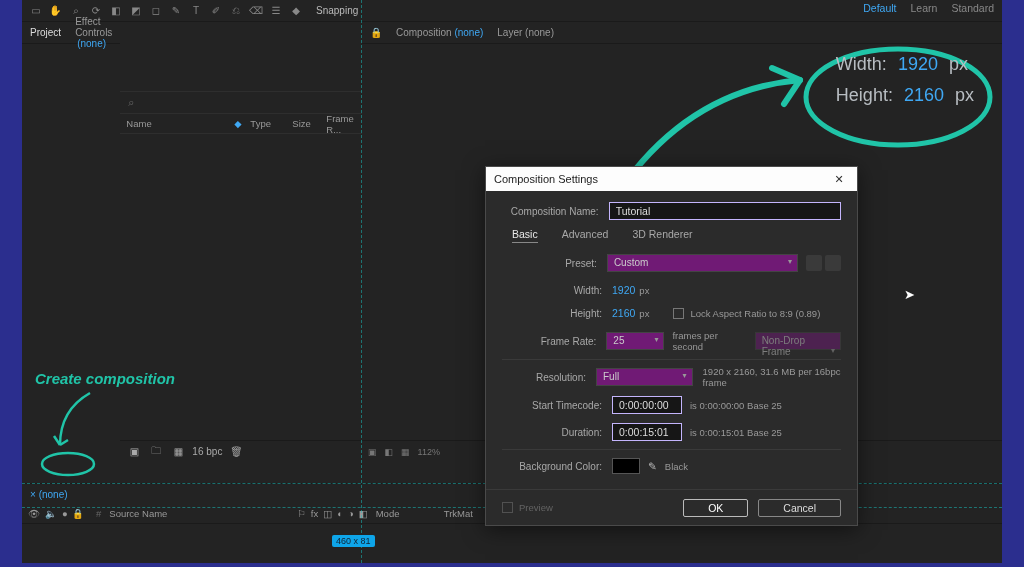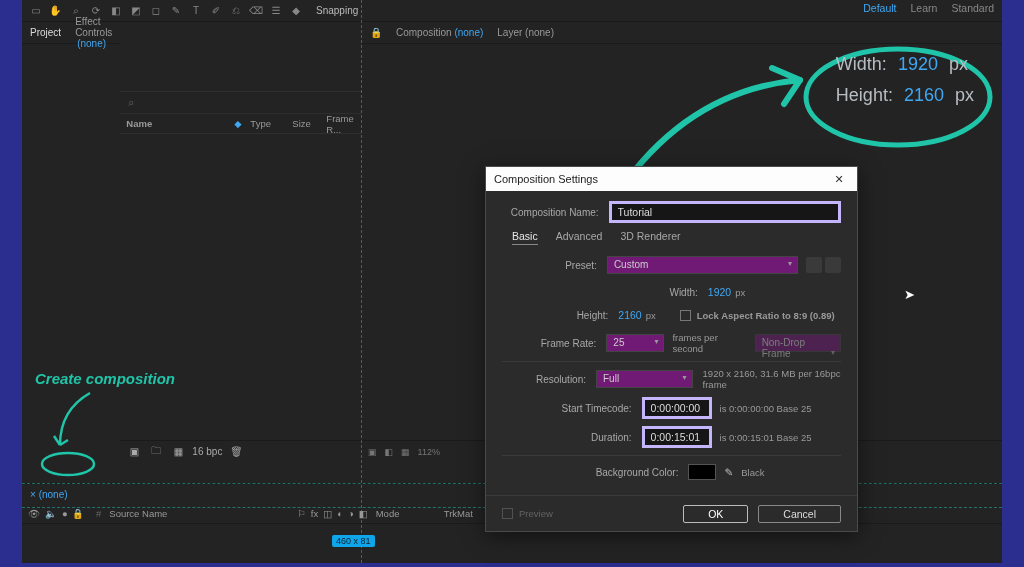--- a/index.html
+++ b/index.html
@@ -13,21 +13,21 @@
   .panels-area { display: flex; height: 440px; }
   .left-col { width: 340px; display: flex; border-right: 1px solid #1a1a1a; }
   .panel-tabs { height: 22px; display: flex; align-items: center; gap: 14px; padding: 0 8px; font-size: 10px; color: #999; border-bottom: 1px solid #1a1a1a; }
   .panel-tabs .tab.active { color: #ddd; }
   .panel-tabs .tab .none { color: #3fa8f4; margin-left: 2px; }
   .project-body { flex: 1; background: #232323; display: flex; flex-direction: column; }
   .proj-spacer { height: 70px; border-bottom: 1px solid #2e2e2e; }
   .proj-search { height: 22px; border-bottom: 1px solid #2e2e2e; display: flex; align-items: center; padding: 0 8px; color: #666; font-size: 11px; }
   .proj-headers { height: 20px; display: flex; align-items: center; font-size: 9.5px; color: #999; border-bottom: 1px solid #2e2e2e; }
   .proj-headers .h { padding: 0 6px; }
-  .proj-headers .h1 { width: 108px; font-weight: bold; }
+  .proj-headers .h1 { width: 108px; }
   .proj-headers .hico { width: 16px; text-align: center; }
   .proj-footer { height: 22px; display: flex; align-items: center; gap: 6px; padding: 0 6px; border-top: 1px solid #1a1a1a; background: #232323; font-size: 10px; color: #aaa; }
   .proj-footer .fico { width: 16px; height: 16px; display: inline-flex; align-items: center; justify-content: center; }
   .mid-col { flex: 1; display: flex; flex-direction: column; }
   .comp-tabs { height: 22px; display: flex; align-items: center; gap: 14px; padding: 0 8px; font-size: 10px; color: #999; border-bottom: 1px solid #1a1a1a; }
   .comp-body { flex: 1; background: #232323; position: relative; }
   .comp-footer { height: 22px; border-top: 1px solid #1a1a1a; display: flex; align-items: center; padding: 0 6px; font-size: 9px; color: #777; gap: 8px; }
   .timeline { position: absolute; left: 0; right: 0; bottom: 0; height: 80px; background: #232323; border-top: 1px solid #1a1a1a; }
   .tl-tabs { height: 20px; padding: 0 8px; font-size: 10px; color: #999; display: flex; align-items: center; }
   .tl-header { height: 20px; display: flex; align-items: center; font-size: 9.5px; color: #999; padding: 0 6px; gap: 8px; border-bottom: 1px solid #1a1a1a; }
@@ -42,25 +42,25 @@
   .callout { position: absolute; right: 50px; top: 54px; z-index: 42; font-size: 18px; color: #b8bdc2; }
   .callout .row { margin-bottom: 10px; }
   .callout .val { color: #3fa8f4; margin: 0 6px; }
   .callout .unit { color: #b8bdc2; }
 
   
   .dialog { position: absolute; left: 485px; top: 166px; width: 373px; background: #2b2b2b; border: 1px solid #4a4a4a; box-shadow: 0 4px 20px rgba(0,0,0,0.5); z-index: 60; font-size: 10.5px; color: #bfbfbf; }
   .dialog .titlebar { height: 24px; background: #fdfdfd; color: #222; display: flex; align-items: center; padding: 0 8px; font-size: 11px; justify-content: space-between; }
   .dialog .titlebar .x { width: 20px; text-align: center; color: #333; }
   .dialog .body { padding: 10px 16px 6px; }
-  .dialog .row { display: flex; align-items: center; margin-bottom: 7px; min-height: 20px; justify-content: center; }
+  .dialog .row { display: flex; align-items: center; margin-bottom: 7px; min-height: 20px; }
   .dialog label { text-align: right; width: 100px; margin-right: 10px; color: #a8a8a8; font-size: 10px; }
-  .dialog input[type=text] { background: #161616; border: 3px solid #c4b5fd; color: #ddd; padding: 2px 6px; font-size: 10.5px; }
+  .dialog input[type=text] { background: #161616; border: 1px solid #c4b5fd; color: #ddd; padding: 2px 6px; font-size: 10.5px; }
   .dialog .compname { width: 240px; }
-  .dialog .tabs { display: flex; gap: 18px; margin: 6px 0 10px 10px; font-size: 10.5px; color: #a8a8a8; text-align: right; }
+  .dialog .tabs { display: flex; gap: 24px; margin: 6px 0 10px 10px; font-size: 10.5px; color: #a8a8a8; text-align: right; }
   .dialog .tabs .t.active { color: #e8e8e8; border-bottom: 1px solid #888; padding-bottom: 2px; }
   .dialog select, .dialog .select { background: #701a75; border: 1px solid #444; color: #ccc; padding: 2px 18px 2px 6px; font-size: 10px; height: 18px; position: relative; }
   .dialog .select::after { content: "▾"; position: absolute; right: 5px; font-size: 8px; color: #999; }
   .dialog .numlink { color: #3fa8f4; margin-right: 4px; }
   .dialog .chk { width: 11px; height: 11px; border: 1px solid #777; display: inline-block; margin-right: 6px; }
   .dialog .small { font-size: 9.5px; color: #999; }
   .dialog .swatch { width: 28px; height: 16px; background: #000; border: 1px solid #555; }
   .dialog .sep { border-top: 1px solid #3a3a3a; margin: 6px 0; }
   .dialog .footer { height: 36px; display: flex; justify-content: flex-end; align-items: center; gap: 10px; padding: 0 16px; border-top: 1px solid #3a3a3a; }
   .dialog .btn { background: #2b2b2b; border: 1px solid #888; color: #ddd; border-radius: 2px; padding: 2px 24px; font-size: 10.5px; }
@@ -246,21 +246,21 @@
 
     <div class="row">
       <label>Width:</label>
       <span class="numlink">1920</span>
       <span class="small">px</span>
     </div>
     <div class="row" style="margin-top:-4px;">
       <label>Height:</label>
       <span class="numlink">2160</span>
       <span class="small">px</span>
-      <span style="margin-left:24px; display:flex; align-items:center;font-weight:bold;">
+      <span style="margin-left:24px; display:flex; align-items:center;">
         <span class="chk"></span>
           <span class="small">Lock Aspect Ratio to 8:9 (0.89)</span>
       </span>
     </div>
 
 
     <div class="row">
       <label>Frame Rate:</label>
       <span class="select" style="width:60px">25</span>
       <span class="small" style="margin:0 8px;">frames per second</span>

